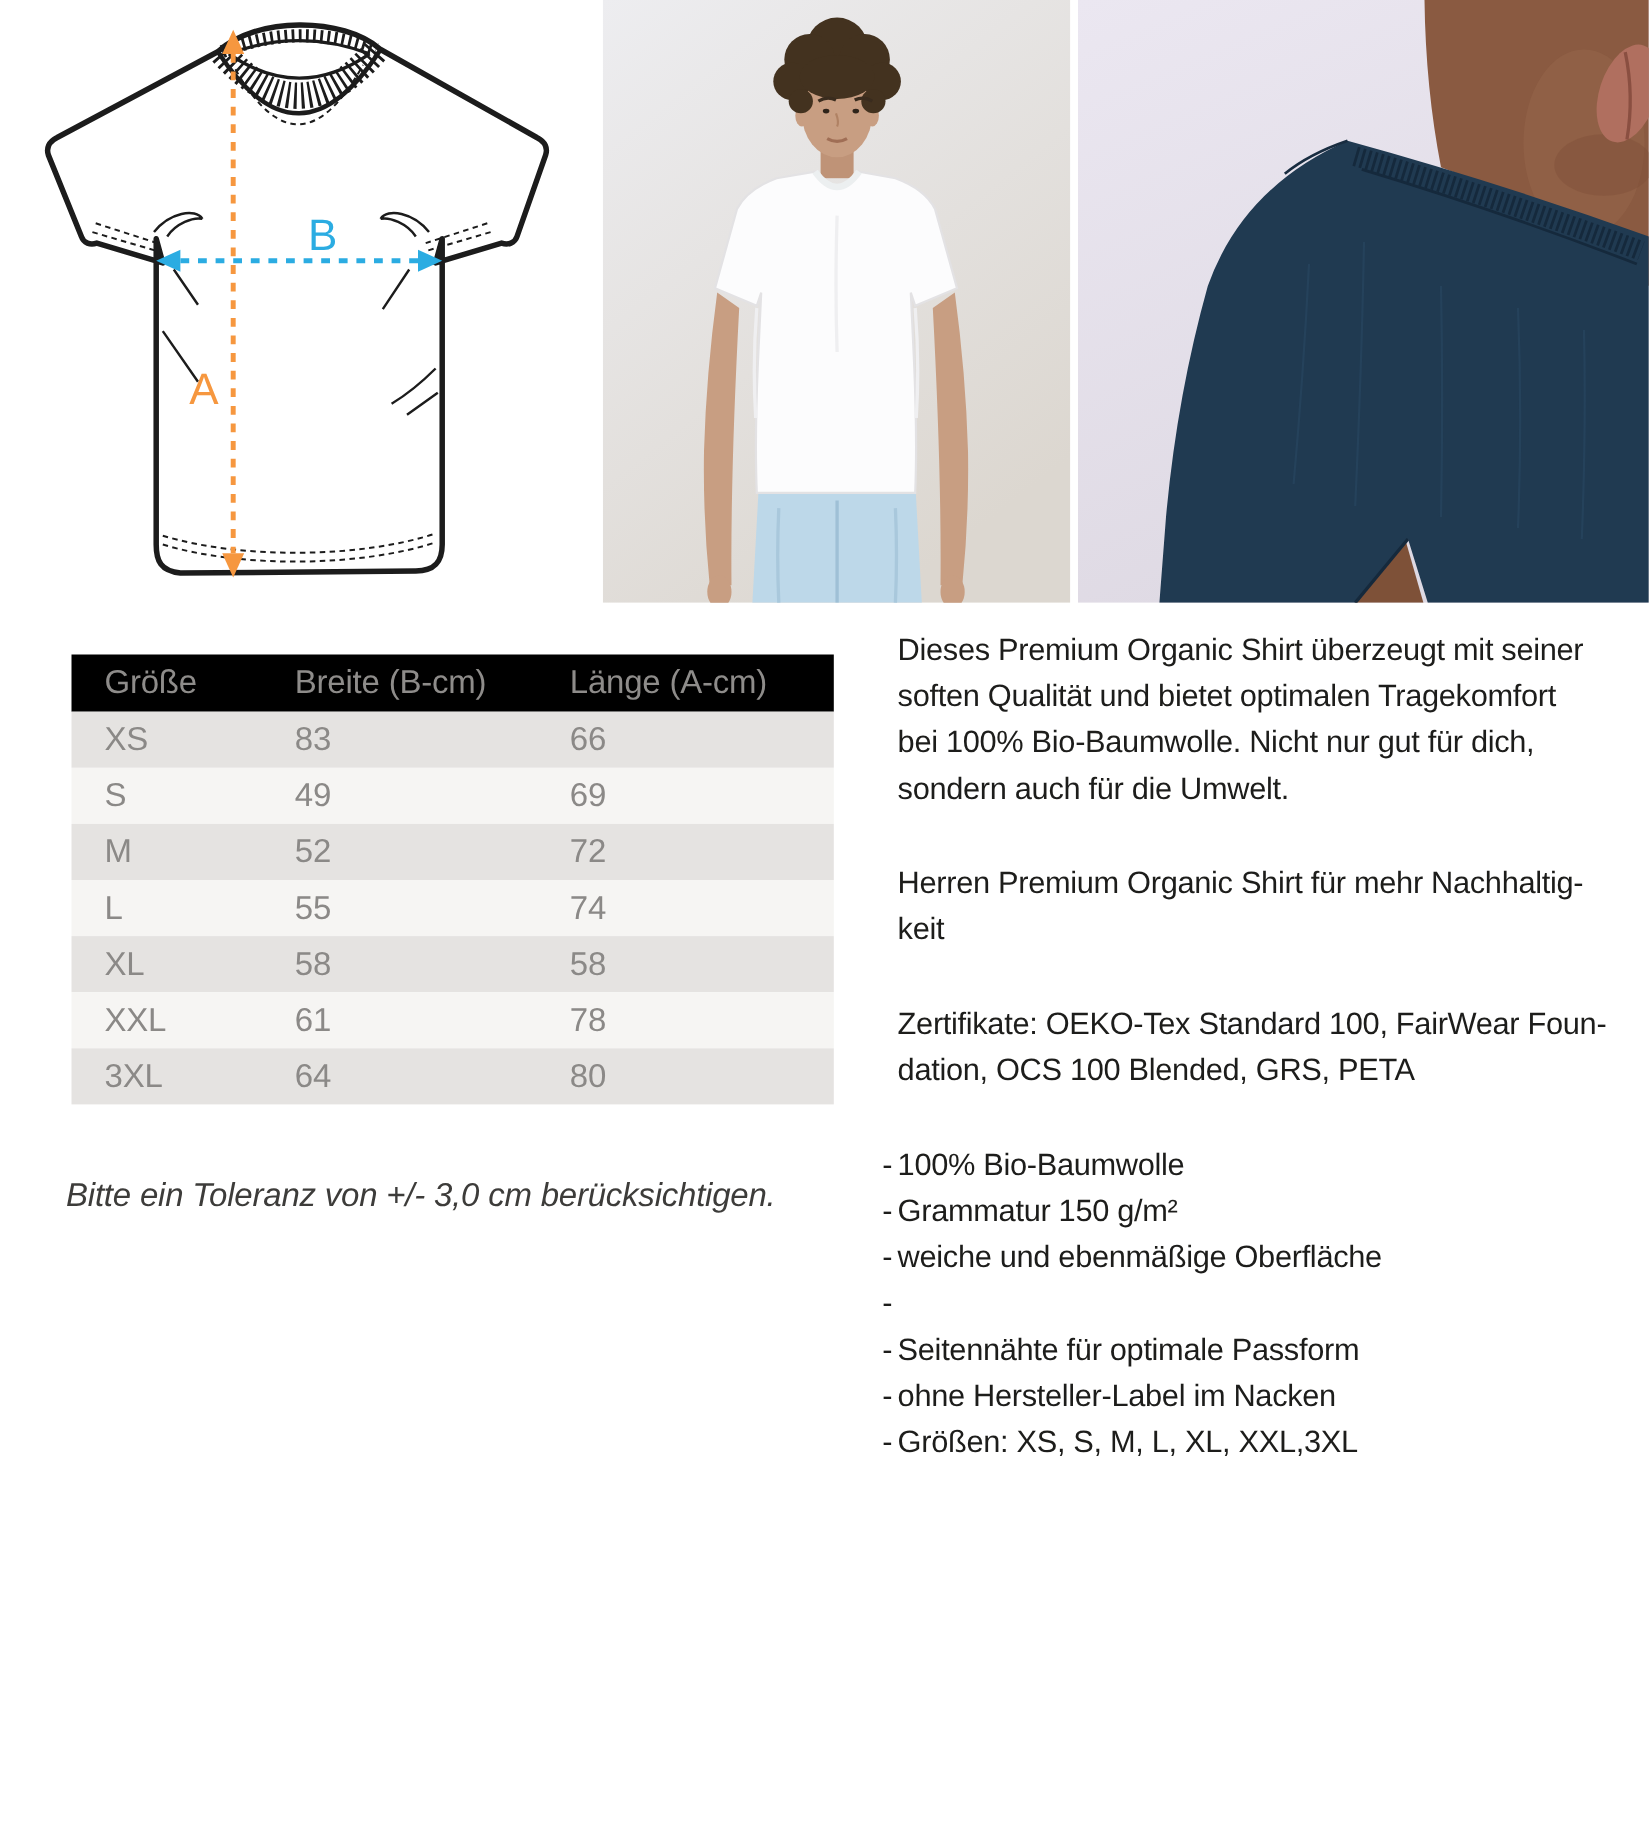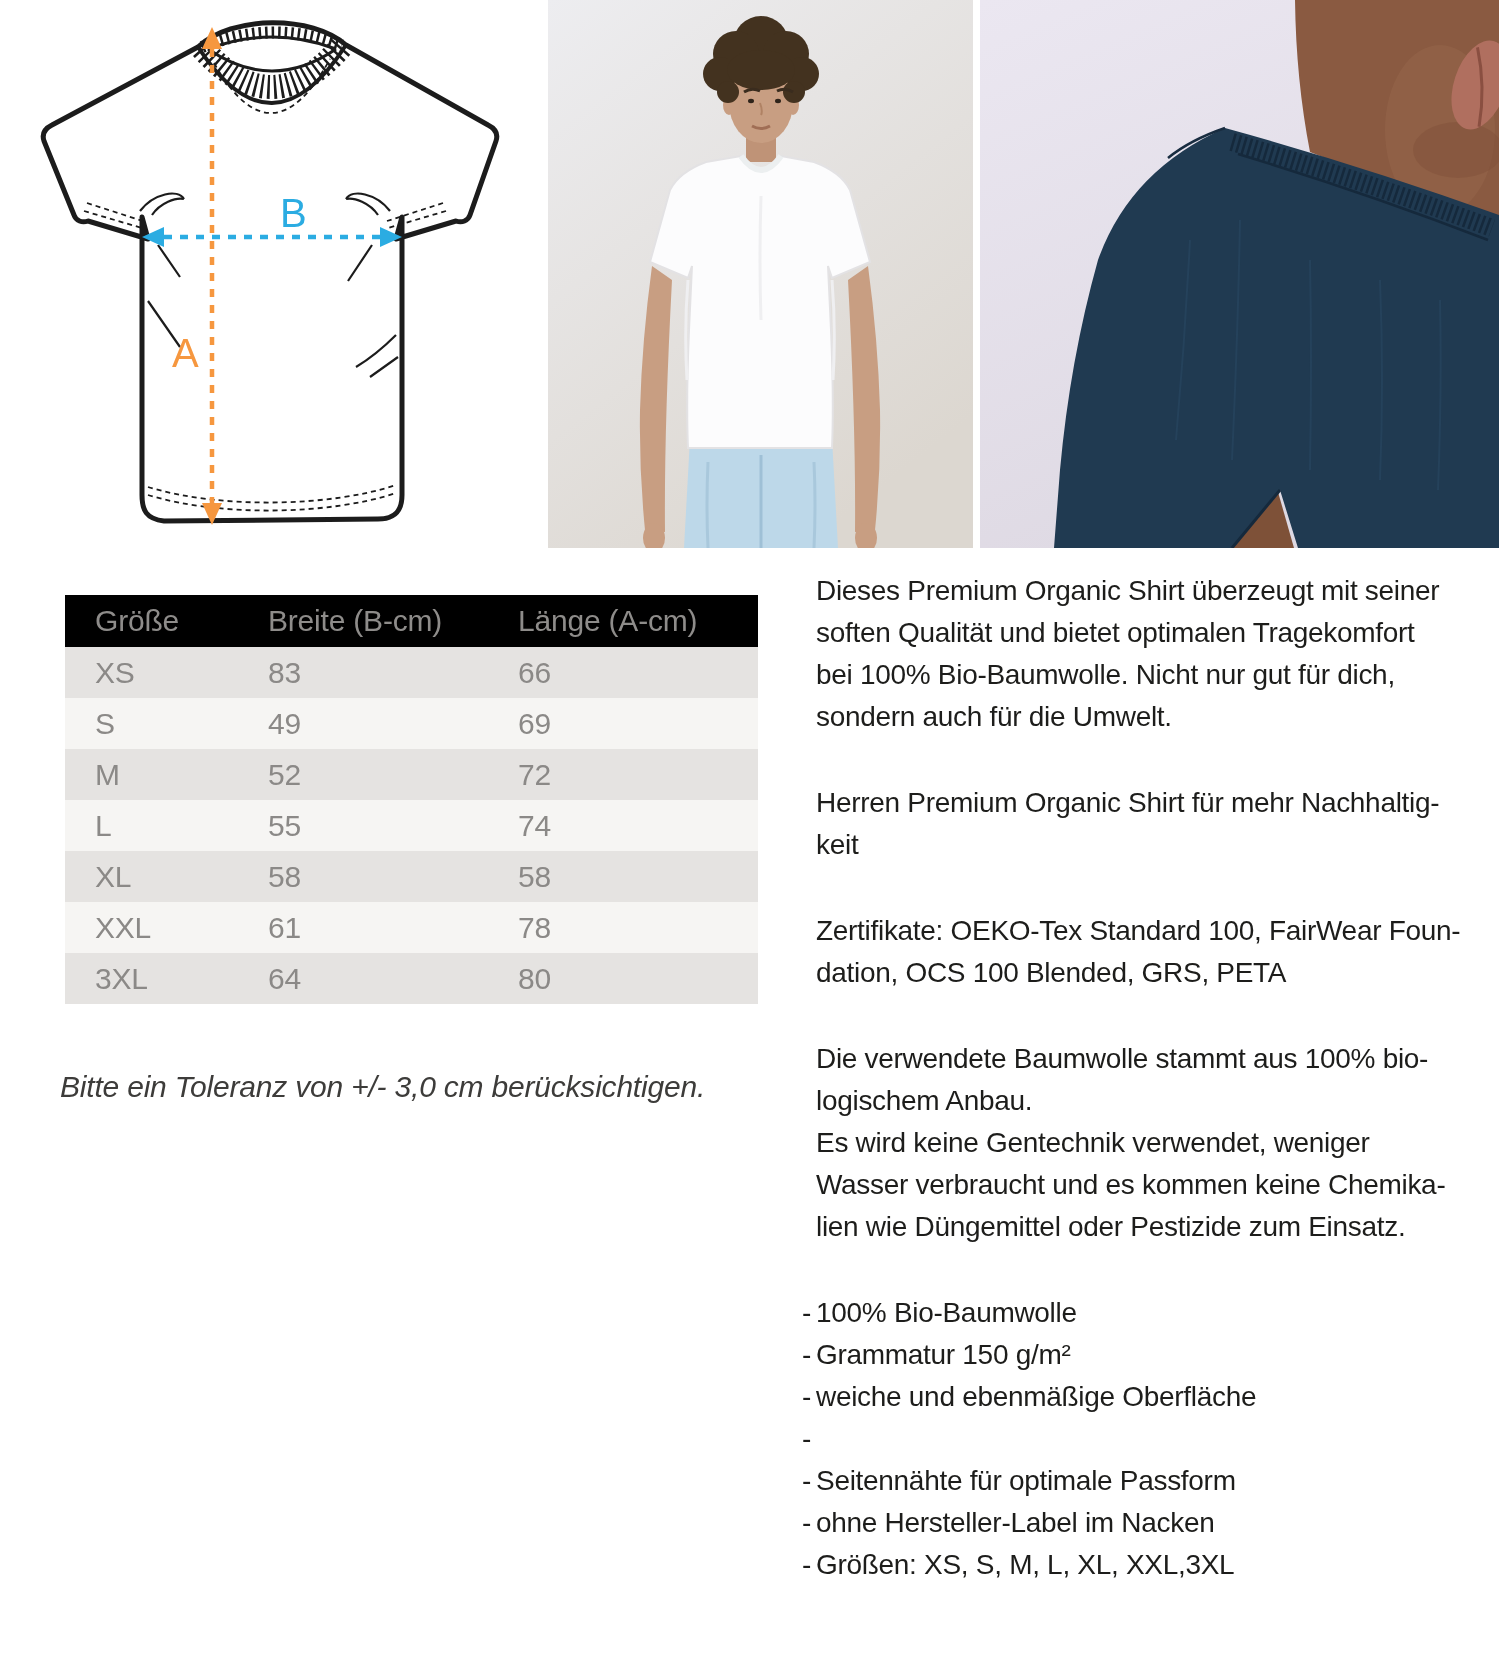--- a/index.html
+++ b/index.html
@@ -220,25 +220,20 @@
 
   <div class="abs" id="description">
     <p>Dieses Premium Organic Shirt überzeugt mit seiner
 soften Qualität und bietet optimalen Tragekomfort
 bei 100% Bio-Baumwolle. Nicht nur gut für dich,
 sondern auch für die Umwelt.</p>
     <p>Herren Premium Organic Shirt für mehr Nachhaltig-
 keit</p>
     <p>Zertifikate: OEKO-Tex Standard 100, FairWear Foun-
 dation, OCS 100 Blended, GRS, PETA</p>
-    <p>Die verwendete Baumwolle stammt aus 100% bio-
-logischem Anbau.
-Es wird keine Gentechnik verwendet, weniger
-Wasser verbraucht und es kommen keine Chemika-
-lien wie Düngemittel oder Pestizide zum Einsatz.</p>
     <div id="bullets">
       <div class="bullet">
         <span class="dash">-</span>
         <span class="btext">100% Bio-Baumwolle</span>
       </div>
       <div class="bullet">
         <span class="dash">-</span>
         <span class="btext">Grammatur 150 g/m²</span>
       </div>
       <div class="bullet">

